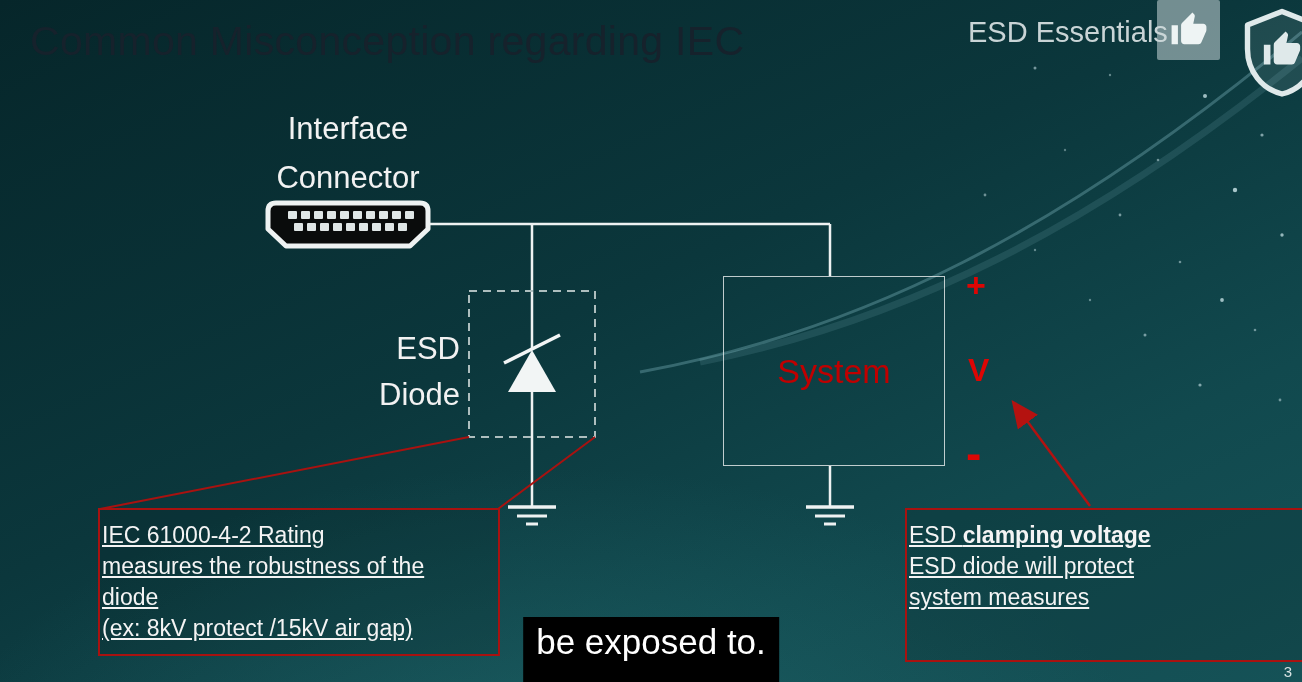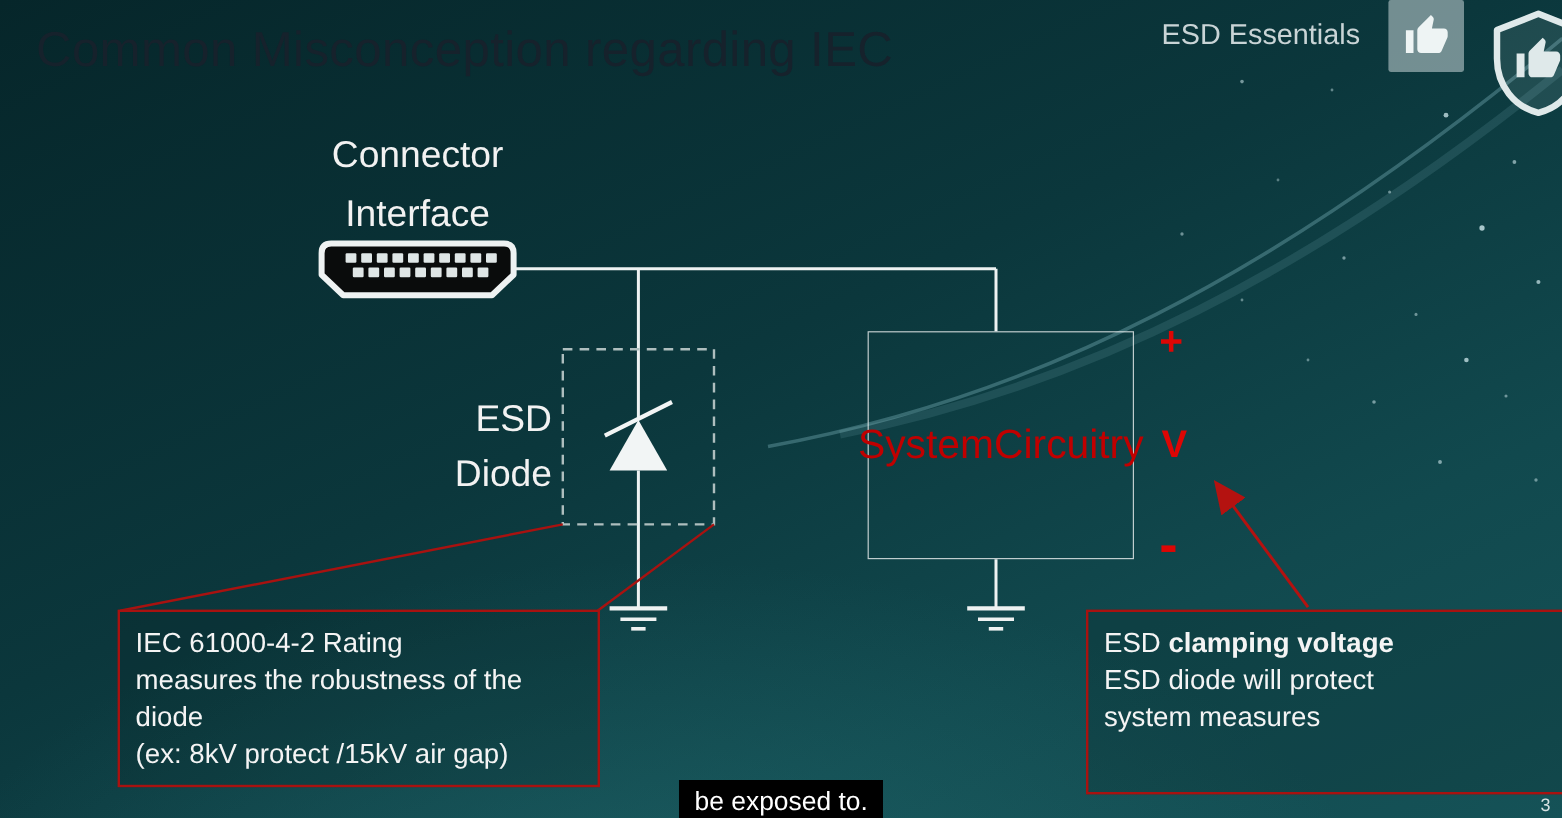--- a/index.html
+++ b/index.html
@@ -15,21 +15,21 @@
   .bg-fx, .circuit { position:absolute; left:0; top:0; pointer-events:none; }
   .bg-fx { z-index:0; }
   .circuit { z-index:1; }
 
   .title {
     position:absolute; left:30px; top:18px; z-index:2;
     font-size:41px; font-weight:400; letter-spacing:0.3px; color:#16222c;
   }
   .brand {
     position:absolute; left:968px; top:16px; z-index:2;
-    font-size:24px; color:#c9d4d6;
+    font-size:29px; color:#c9d4d6;
   }
   .like-overlay {
     position:absolute; left:1157px; top:0; width:63px; height:60px; z-index:3;
     background:rgba(203,215,217,0.55); border-radius:2px;
     display:flex; align-items:center; justify-content:center; cursor:pointer;
   }
   .logo { position:absolute; left:1243px; top:6px; z-index:3; }
 
   .connector-label {
     position:absolute; left:248px; top:104px; width:200px; z-index:2;
@@ -46,29 +46,29 @@
     color:#c00000; font-size:34px; line-height:46px;
   }
   .sign { position:absolute; z-index:2; color:#dd0604; font-weight:700; }
   .sign-plus  { left:966px; top:266px; font-size:34px; }
   .sign-v     { left:968px; top:352px; font-size:32px; }
   .sign-minus { left:966px; top:426px; font-size:46px; }
 
   .callout {
     position:absolute; z-index:2;
     border:2px solid #a81210; background:rgba(4,26,28,0.18);
-    color:#f4f4f4; font-size:23px; line-height:31px; padding:10px 13px;
+    color:#f4f4f4; font-size:23px; line-height:31px; padding:10px 2px;text-decoration:underline;
   }
   .callout-left  { left:98px;  top:508px; width:402px; height:148px; }
   .callout-right { left:905px; top:508px; width:408px; height:154px; }
   .callout b { font-weight:700; }
 
   .caption {
     position:absolute; left:50%; bottom:0; transform:translateX(-50%); z-index:4;
-    background:#000; color:#fff; font-size:22px; padding:5px 13px 1px; white-space:nowrap;
+    background:#000; color:#fff; font-size:35px; padding:5px 13px 20px; white-space:nowrap;
   }
   .page-num {
     position:absolute; right:10px; bottom:2px; z-index:4;
     color:#d7e2e2; font-size:15px;
   }
 </style>
 </head>
 <body>
 
 <div class="slide">
@@ -168,32 +168,31 @@
 
     <g stroke="#a81210" stroke-width="2">
       <line x1="469" y1="437" x2="100" y2="509"></line>
       <line x1="595" y1="437" x2="498" y2="509"></line>
     </g>
 
     <line x1="1090" y1="506" x2="1016" y2="406" stroke="#b41210" stroke-width="2.5" marker-end="url(#arrowhead)"></line>
   </svg>
 
   <div class="connector-label">
+    <div>Interface</div>
     <div>Connector</div>
-    <div>Interface</div>
   </div>
 
   <div class="esd-label">
     <div>ESD</div>
     <div>Diode</div>
   </div>
 
   <div class="system-box">
     <div>System</div>
-    <div>Circuitry</div>
   </div>
 
   <div class="sign sign-plus">+</div>
   <div class="sign sign-v">V</div>
   <div class="sign sign-minus">-</div>
 
   <div class="callout callout-left">
     <div>IEC 61000-4-2 Rating</div>
     <div>measures the robustness of the</div>
     <div>diode</div>

